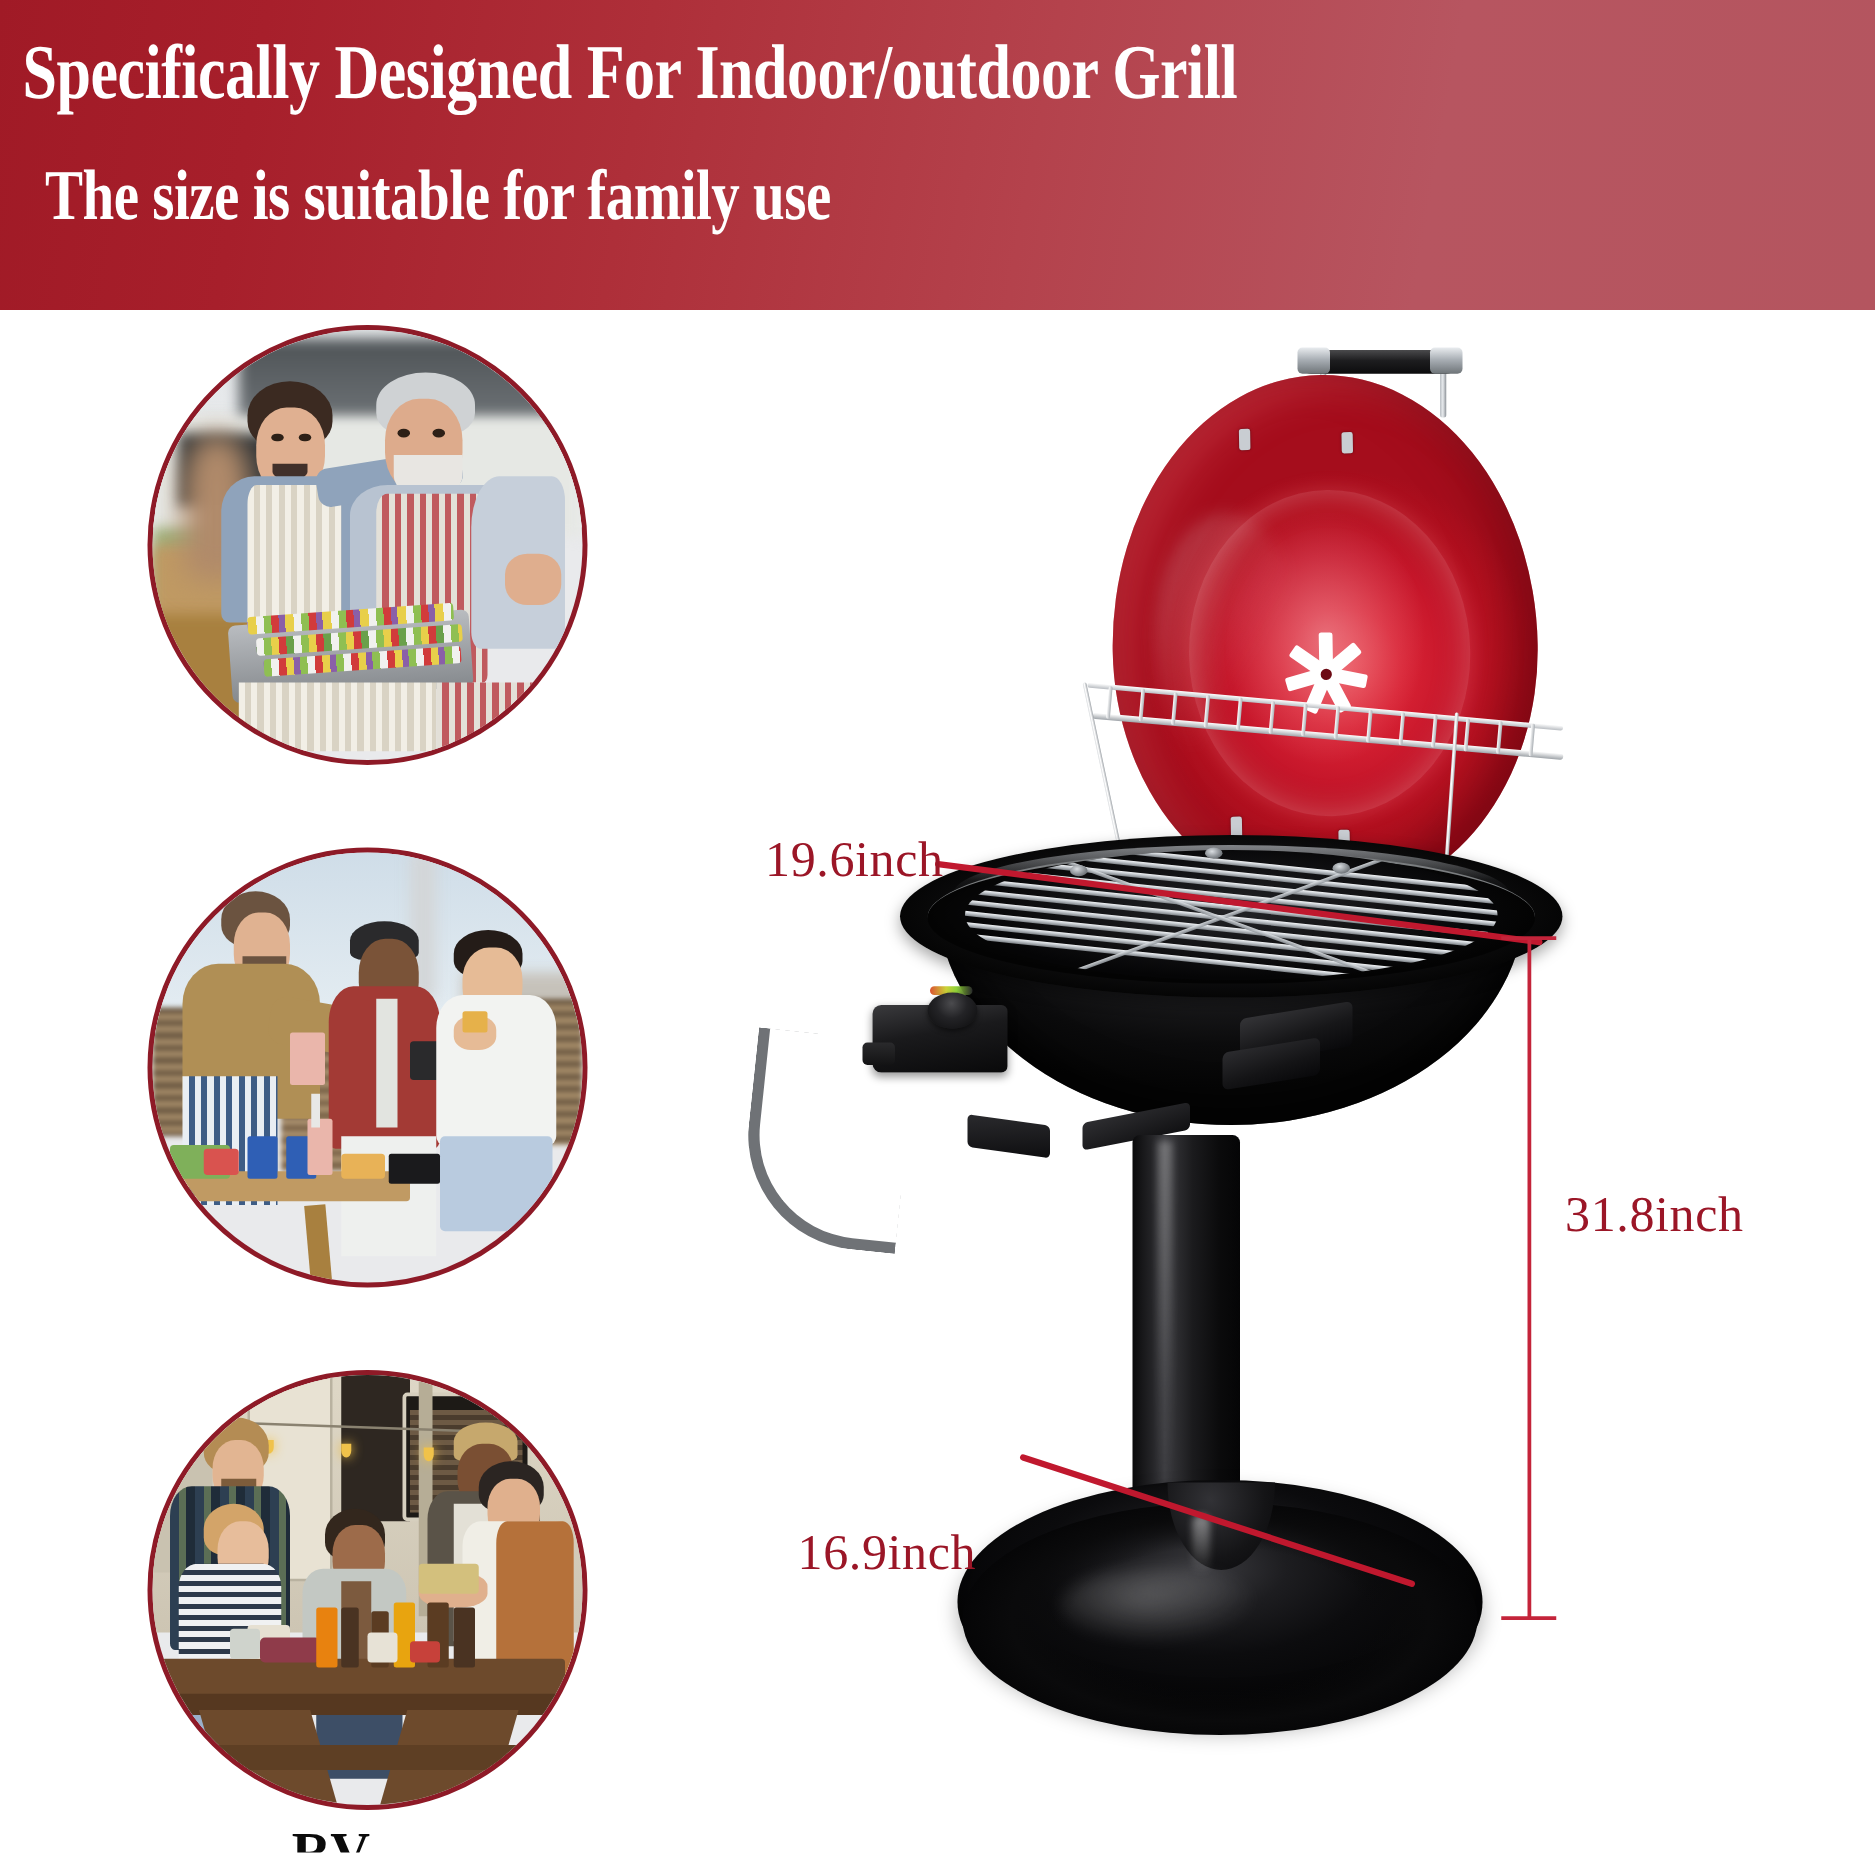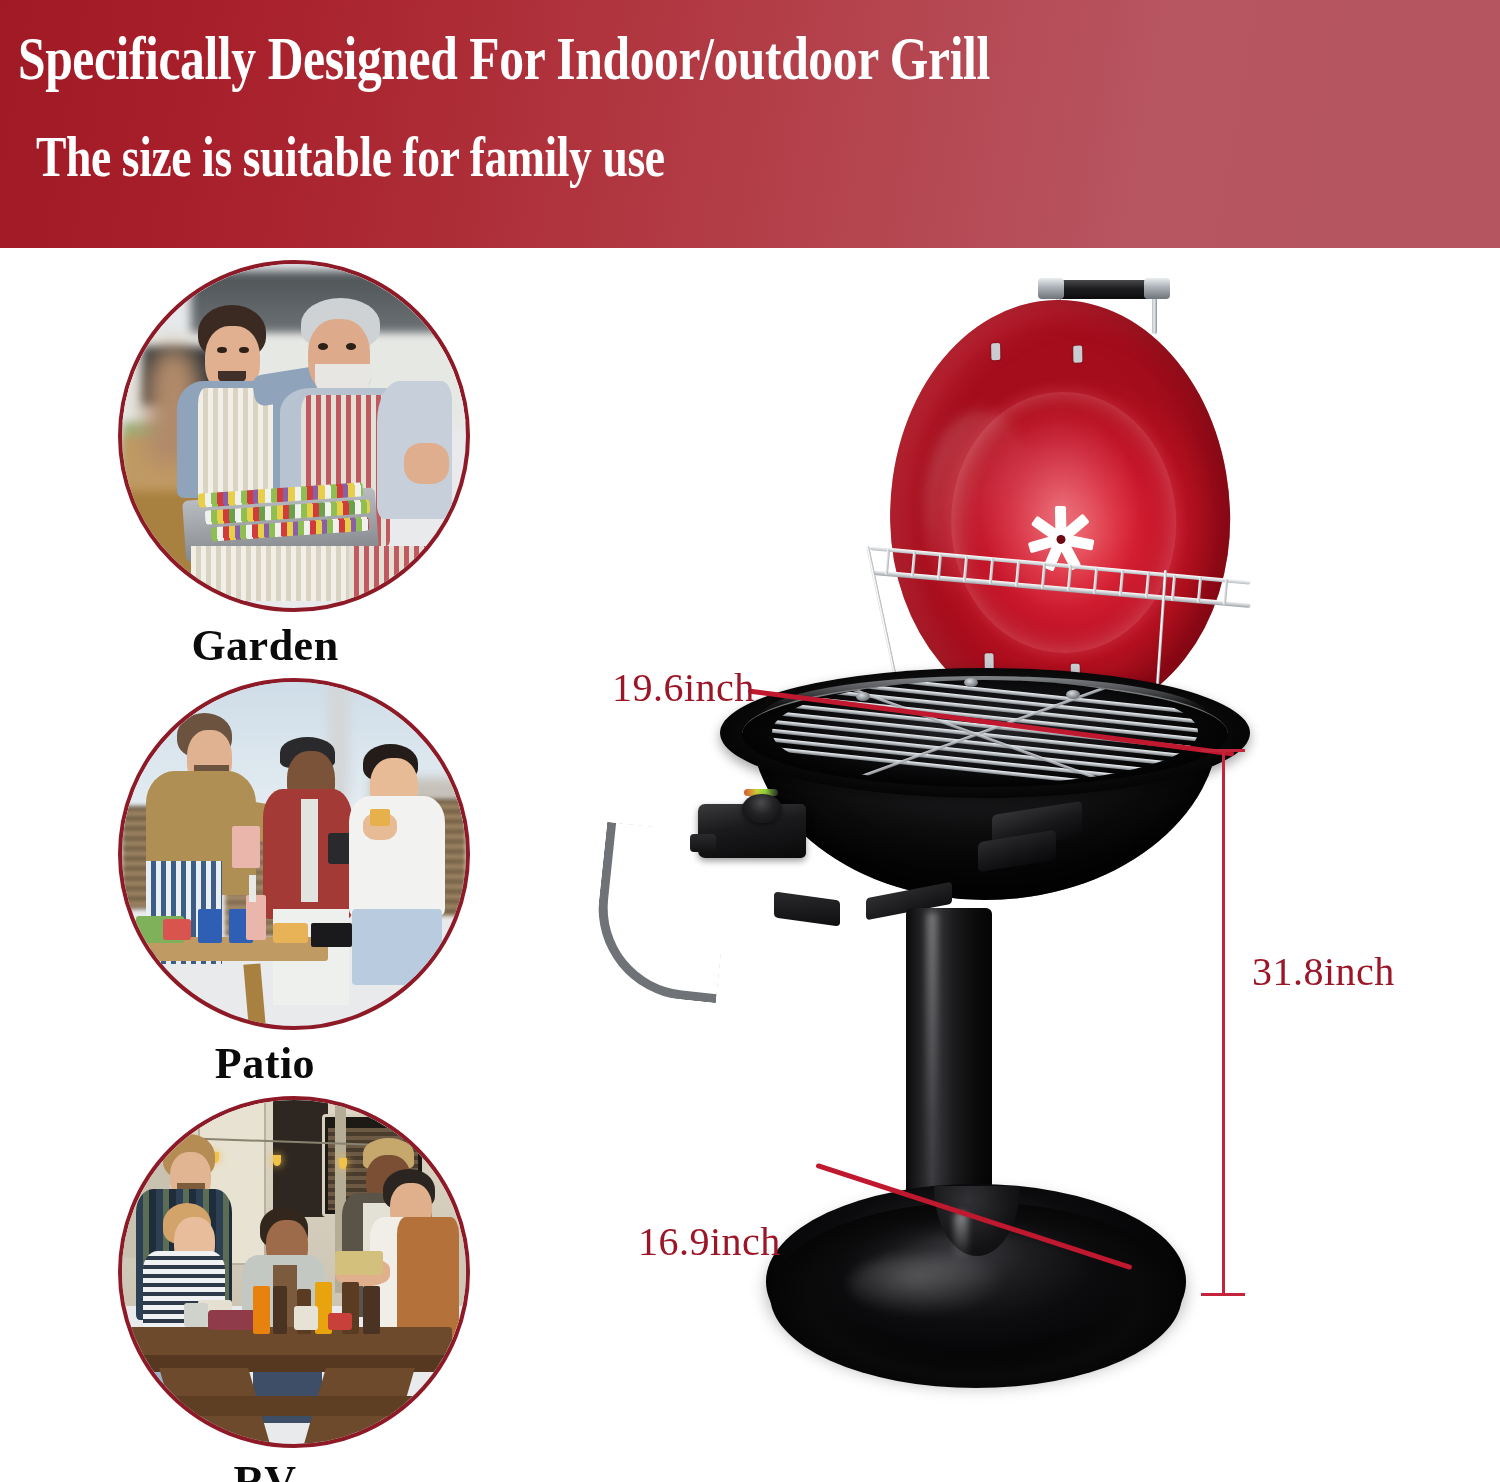--- a/index.html
+++ b/index.html
@@ -413,21 +413,20 @@
 
         <div class="p-layer" style="left:18%;top:67%;width:56%;height:18%;background:linear-gradient(180deg,#b9bcc0,#85898d);border-radius:6px;transform:rotate(-4deg);"></div>
 
         <div class="p-layer" style="left:22%;top:65%;width:48%;height:4%;background:repeating-linear-gradient(90deg,#e8cf4a 0 7px,#f1f1ef 7px 13px,#8fbf52 13px 19px,#d13b3b 19px 25px,#8a5fa8 25px 30px);border-radius:3px;transform:rotate(-4deg);"></div>
         <div class="p-layer" style="left:24%;top:70%;width:48%;height:4%;background:repeating-linear-gradient(90deg,#f1f1ef 0 6px,#8fbf52 6px 12px,#e8cf4a 12px 18px,#d13b3b 18px 24px,#6aa04a 24px 30px);border-radius:3px;transform:rotate(-4deg);"></div>
         <div class="p-layer" style="left:26%;top:75%;width:46%;height:4%;background:repeating-linear-gradient(90deg,#8fbf52 0 6px,#f1f1ef 6px 12px,#d13b3b 12px 18px,#e8cf4a 18px 24px,#8a5fa8 24px 29px);border-radius:3px;transform:rotate(-4deg);"></div>
         <div class="p-layer" style="left:20%;top:82%;width:46%;height:16%;background:repeating-linear-gradient(90deg,#f2efe6 0 5px,#d9d3c4 5px 10px);"></div>
         <div class="p-layer" style="left:66%;top:82%;width:30%;height:18%;background:repeating-linear-gradient(90deg,#e3e0d8 0 5px,#c05a5e 5px 10px);"></div>
       </div>
     </div>
-    <div class="scene-caption" style="top:372px;">Garden</div>
   </div>
 
   <div class="scene" style="top:418px;height:430px;">
     <div class="scene-circle" style="top:12px;">
       <div class="photo">
         <div class="p-layer" style="left:0;top:0;width:100%;height:42%;background:linear-gradient(180deg,#cfdde8,#e6eef3);"></div>
         <div class="p-layer blur-md" style="left:60%;top:0;width:6%;height:34%;background:#d3d6d8;"></div>
         <div class="p-layer blur-md" style="left:72%;top:28%;width:28%;height:14%;background:#c6c2ba;"></div>
 
         <div class="p-layer blur-sm" style="left:0;top:36%;width:26%;height:30%;background:repeating-linear-gradient(180deg,#6f5b44 0 5px,#a38a67 5px 10px);"></div>
@@ -463,21 +462,20 @@
         <div class="p-layer" style="left:31%;top:66%;width:7%;height:10%;background:#2f5fb5;border-radius:2px;"></div>
         <div class="p-layer" style="left:36%;top:62%;width:6%;height:13%;background:#eab6ab;border-radius:2px;"></div>
         <div class="p-layer" style="left:37%;top:56%;width:2%;height:8%;background:#e8e8e6;"></div>
         <div class="p-layer" style="left:4%;top:68%;width:14%;height:8%;background:#7fb05a;border-radius:3px;"></div>
         <div class="p-layer" style="left:12%;top:69%;width:8%;height:6%;background:#d9534f;border-radius:3px;"></div>
         <div class="p-layer" style="left:44%;top:70%;width:10%;height:6%;background:#e8b257;border-radius:3px;"></div>
         <div class="p-layer" style="left:55%;top:70%;width:12%;height:7%;background:#1a1a1c;border-radius:2px;"></div>
         <div class="p-layer" style="left:32%;top:42%;width:8%;height:12%;background:#eab6ab;border-radius:2px;"></div>
       </div>
     </div>
-    <div class="scene-caption" style="top:372px;">Patio</div>
   </div>
 
   <div class="scene" style="top:836px;height:398px;">
     <div class="scene-circle" style="top:12px;">
       <div class="photo">
 
         <div class="p-layer" style="left:0;top:0;width:100%;height:60%;background:linear-gradient(180deg,#ded7c6,#cdc5b3);"></div>
         <div class="p-layer" style="left:22%;top:0;width:20%;height:48%;background:#e8e2d3;border:2px solid #b9b2a0;box-sizing:border-box;border-radius:3px;"></div>
         <div class="p-layer" style="left:44%;top:0;width:16%;height:34%;background:#2e2721;"></div>
         <div class="p-layer" style="left:58%;top:4%;width:30%;height:30%;background:#1d1a16;border:3px solid #d6cfbe;box-sizing:border-box;border-radius:4px;"></div>

